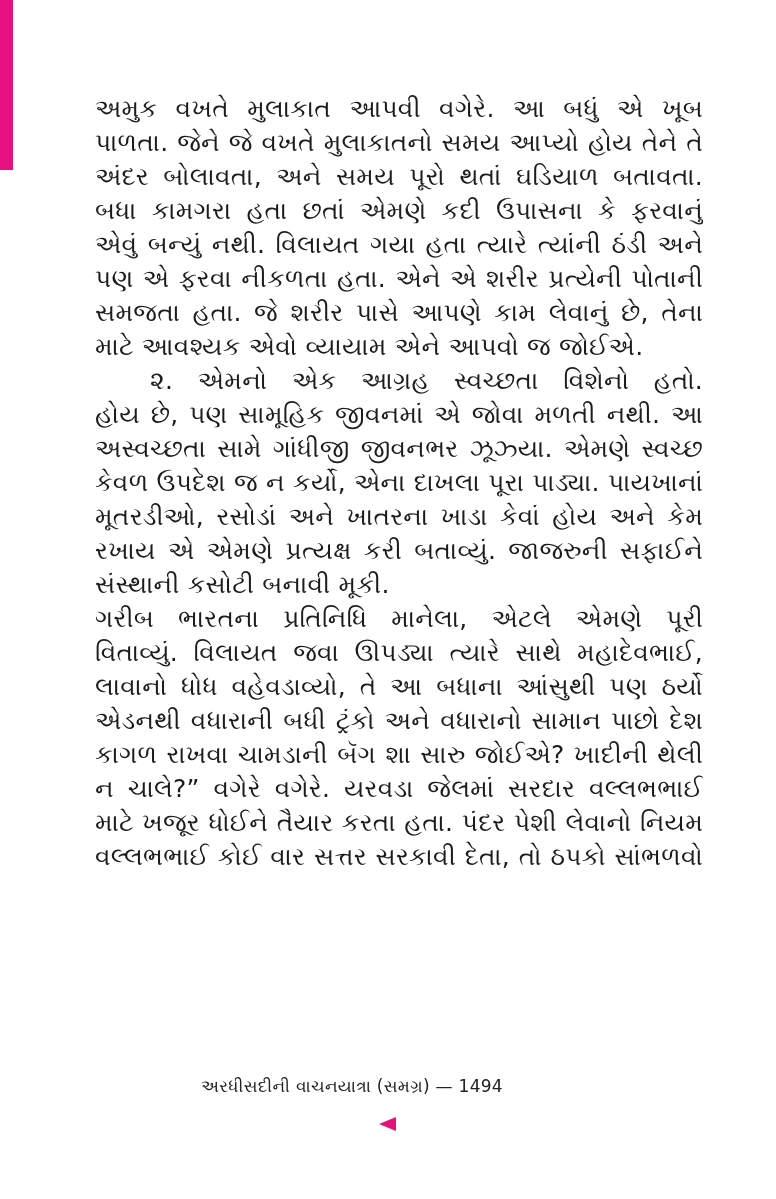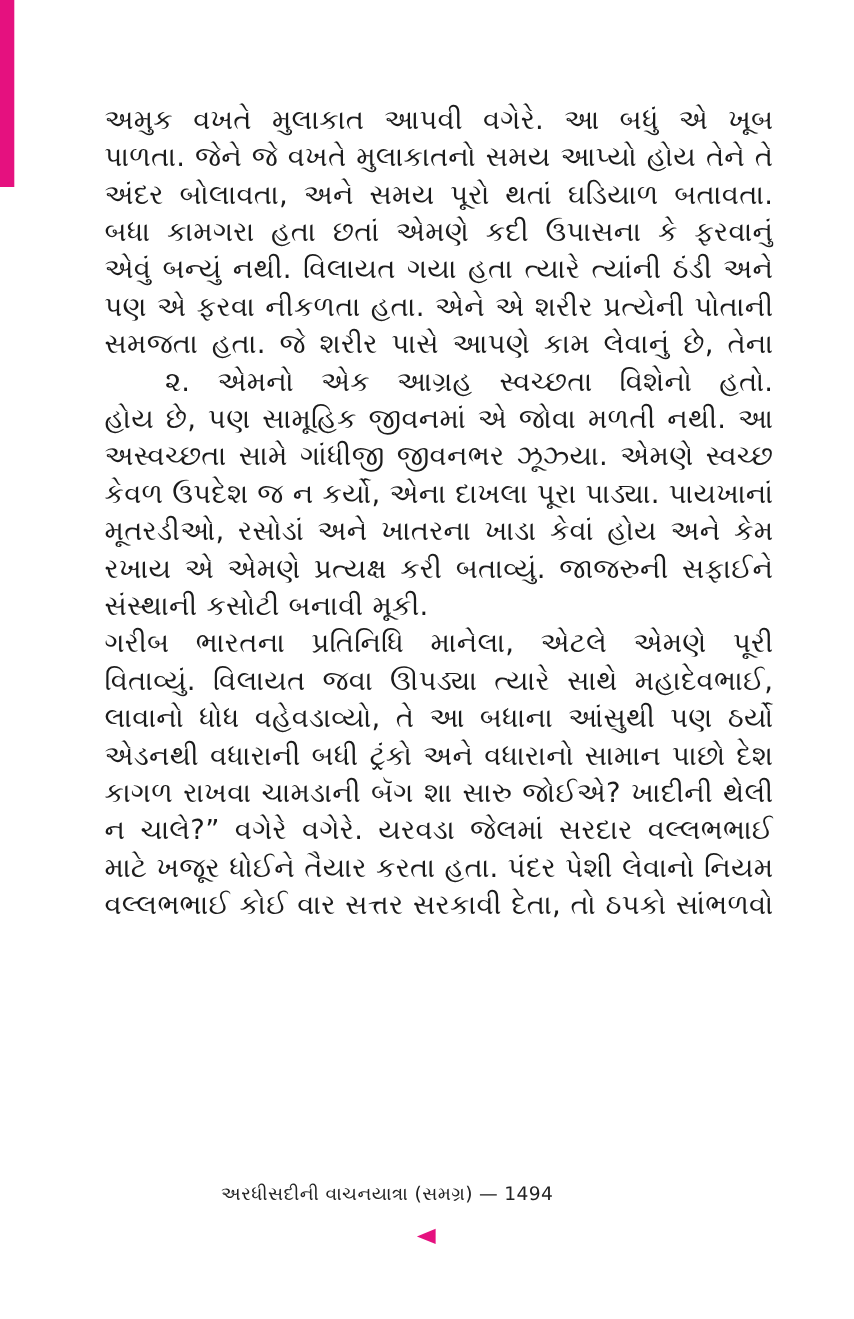--- a/index.html
+++ b/index.html
@@ -71,20 +71,21 @@
 <div class="accent-bar" style="background: rgb(229, 17, 127);"></div>
 
 <div class="body-text" id="body-text" style="color: rgb(28, 28, 28);">
     <div class="text-line">અમુક વખતે મુલાકાત આપવી વગેરે. આ બધું એ ખૂબ કાળજીપૂર્વક</div>
     <div class="text-line">પાળતા. જેને જે વખતે મુલાકાતનો સમય આપ્યો હોય તેને તે વખતે</div>
     <div class="text-line">અંદર બોલાવતા, અને સમય પૂરો થતાં ઘડિયાળ બતાવતા. આટલા</div>
     <div class="text-line">બધા કામગરા હતા છતાં એમણે કદી ઉપાસના કે ફરવાનું છોડ્યું હોય</div>
     <div class="text-line">એવું બન્યું નથી. વિલાયત ગયા હતા ત્યારે ત્યાંની ઠંડી અને ધુમ્મસમાં</div>
     <div class="text-line">પણ એ ફરવા નીકળતા હતા. એને એ શરીર પ્રત્યેની પોતાની ફરજ</div>
     <div class="text-line">સમજતા હતા. જે શરીર પાસે આપણે કામ લેવાનું છે, તેના સ્વાસ્થ્ય</div>
+    <div class="text-line para-end">માટે આવશ્યક એવો વ્યાયામ એને આપવો જ જોઈએ.</div>
     <div class="text-line indent">૨. એમનો એક આગ્રહ સ્વચ્છતા વિશેનો હતો. અસ્વચ્છતા એ</div>
     <div class="text-line">હોય છે, પણ સામૂહિક જીવનમાં એ જોવા મળતી નથી. આ આપણી</div>
     <div class="text-line">અસ્વચ્છતા સામે ગાંધીજી જીવનભર ઝૂઝ્યા. એમણે સ્વચ્છ જીવનનો</div>
     <div class="text-line">કેવળ ઉપદેશ જ ન કર્યો, એના દાખલા પૂરા પાડ્યા. પાયખાનાં અને</div>
     <div class="text-line">મૂતરડીઓ, રસોડાં અને ખાતરના ખાડા કેવાં હોય અને કેમ સ્વચ્છ</div>
     <div class="text-line">રખાય એ એમણે પ્રત્યક્ષ કરી બતાવ્યું. જાજરુની સફાઈને એમણે</div>
     <div class="text-line para-end">સંસ્થાની કસોટી બનાવી મૂકી.</div>
     <div class="text-line">ગરીબ ભારતના પ્રતિનિધિ માનેલા, એટલે એમણે પૂરી સાદાઈથી જીવન</div>
     <div class="text-line">વિતાવ્યું. વિલાયત જવા ઊપડ્યા ત્યારે સાથે મહાદેવભાઈ, પ્યારેલાલ,</div>
     <div class="text-line">લાવાનો ધોધ વહેવડાવ્યો, તે આ બધાના આંસુથી પણ ઠર્યો નહિ.</div>

